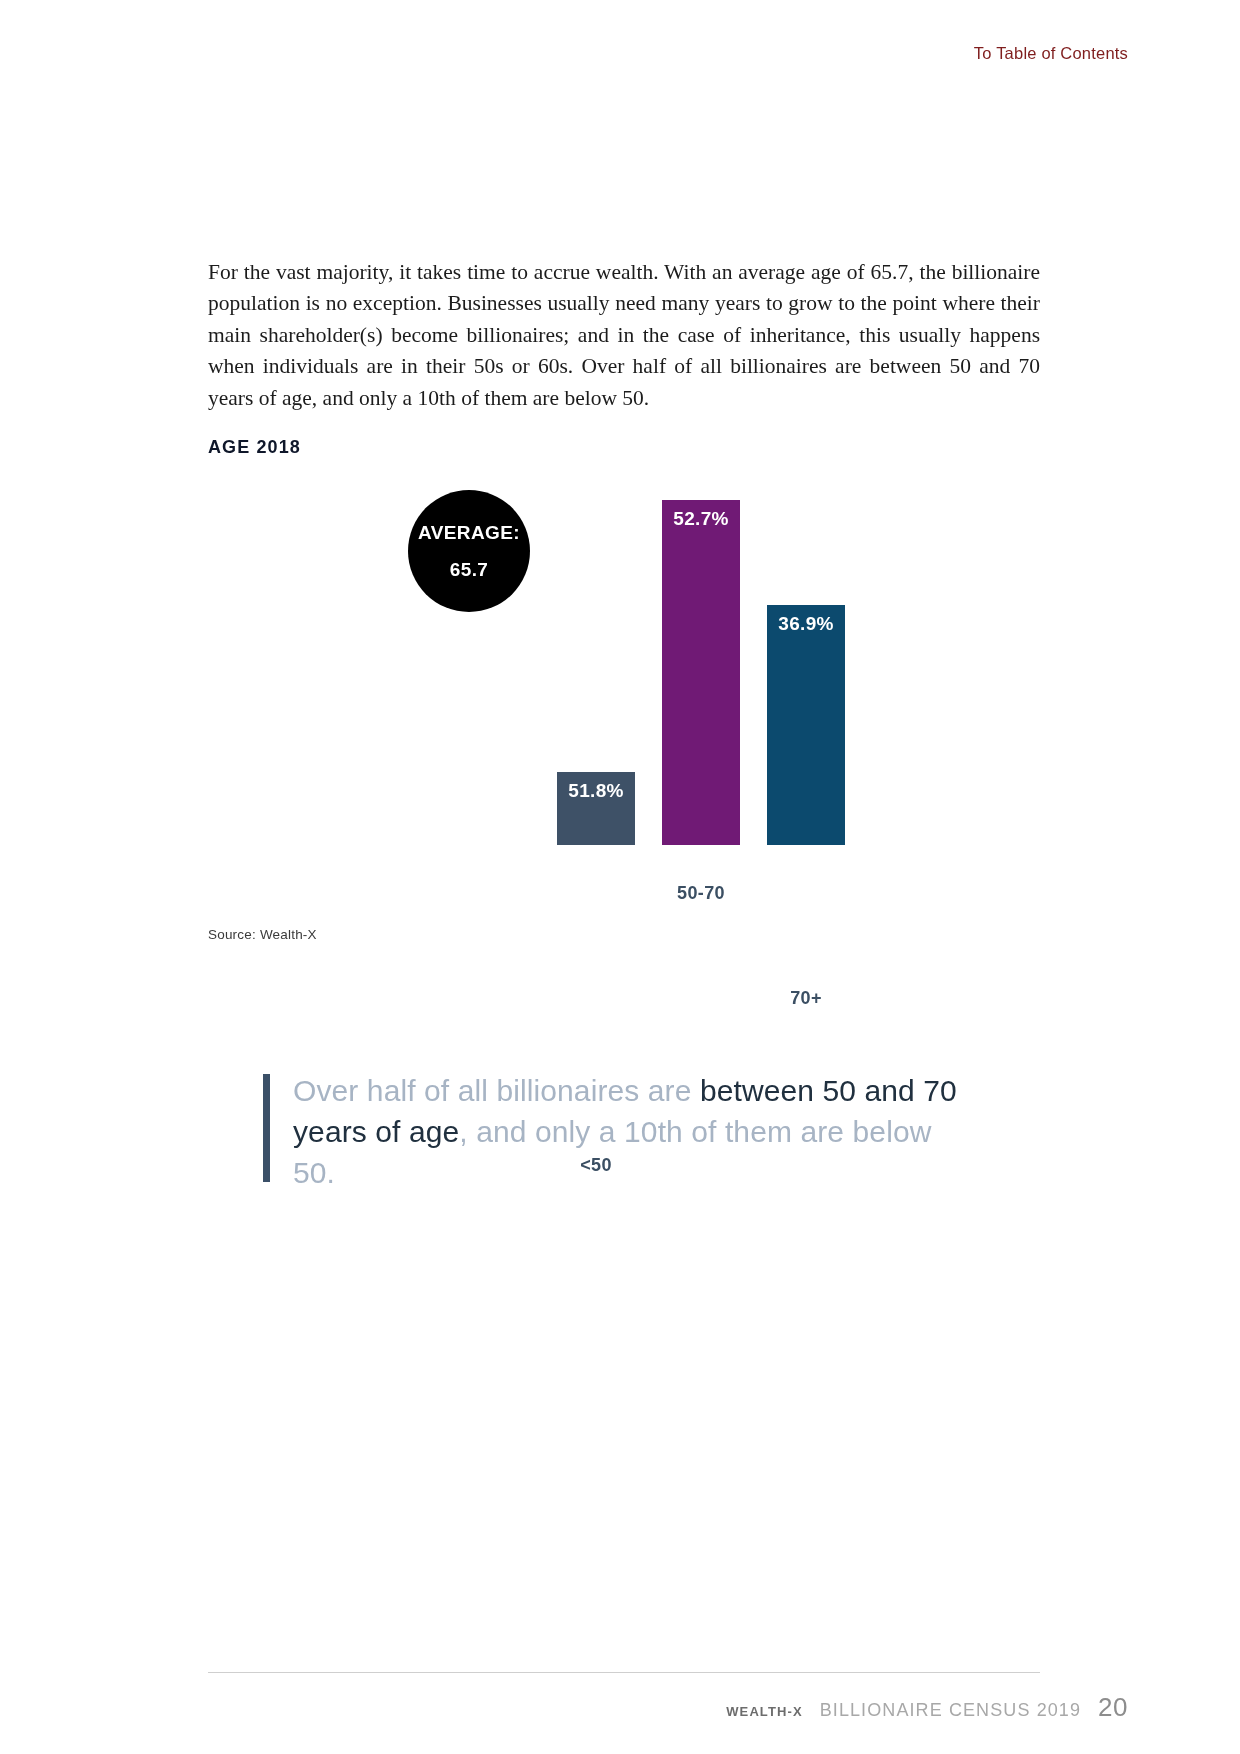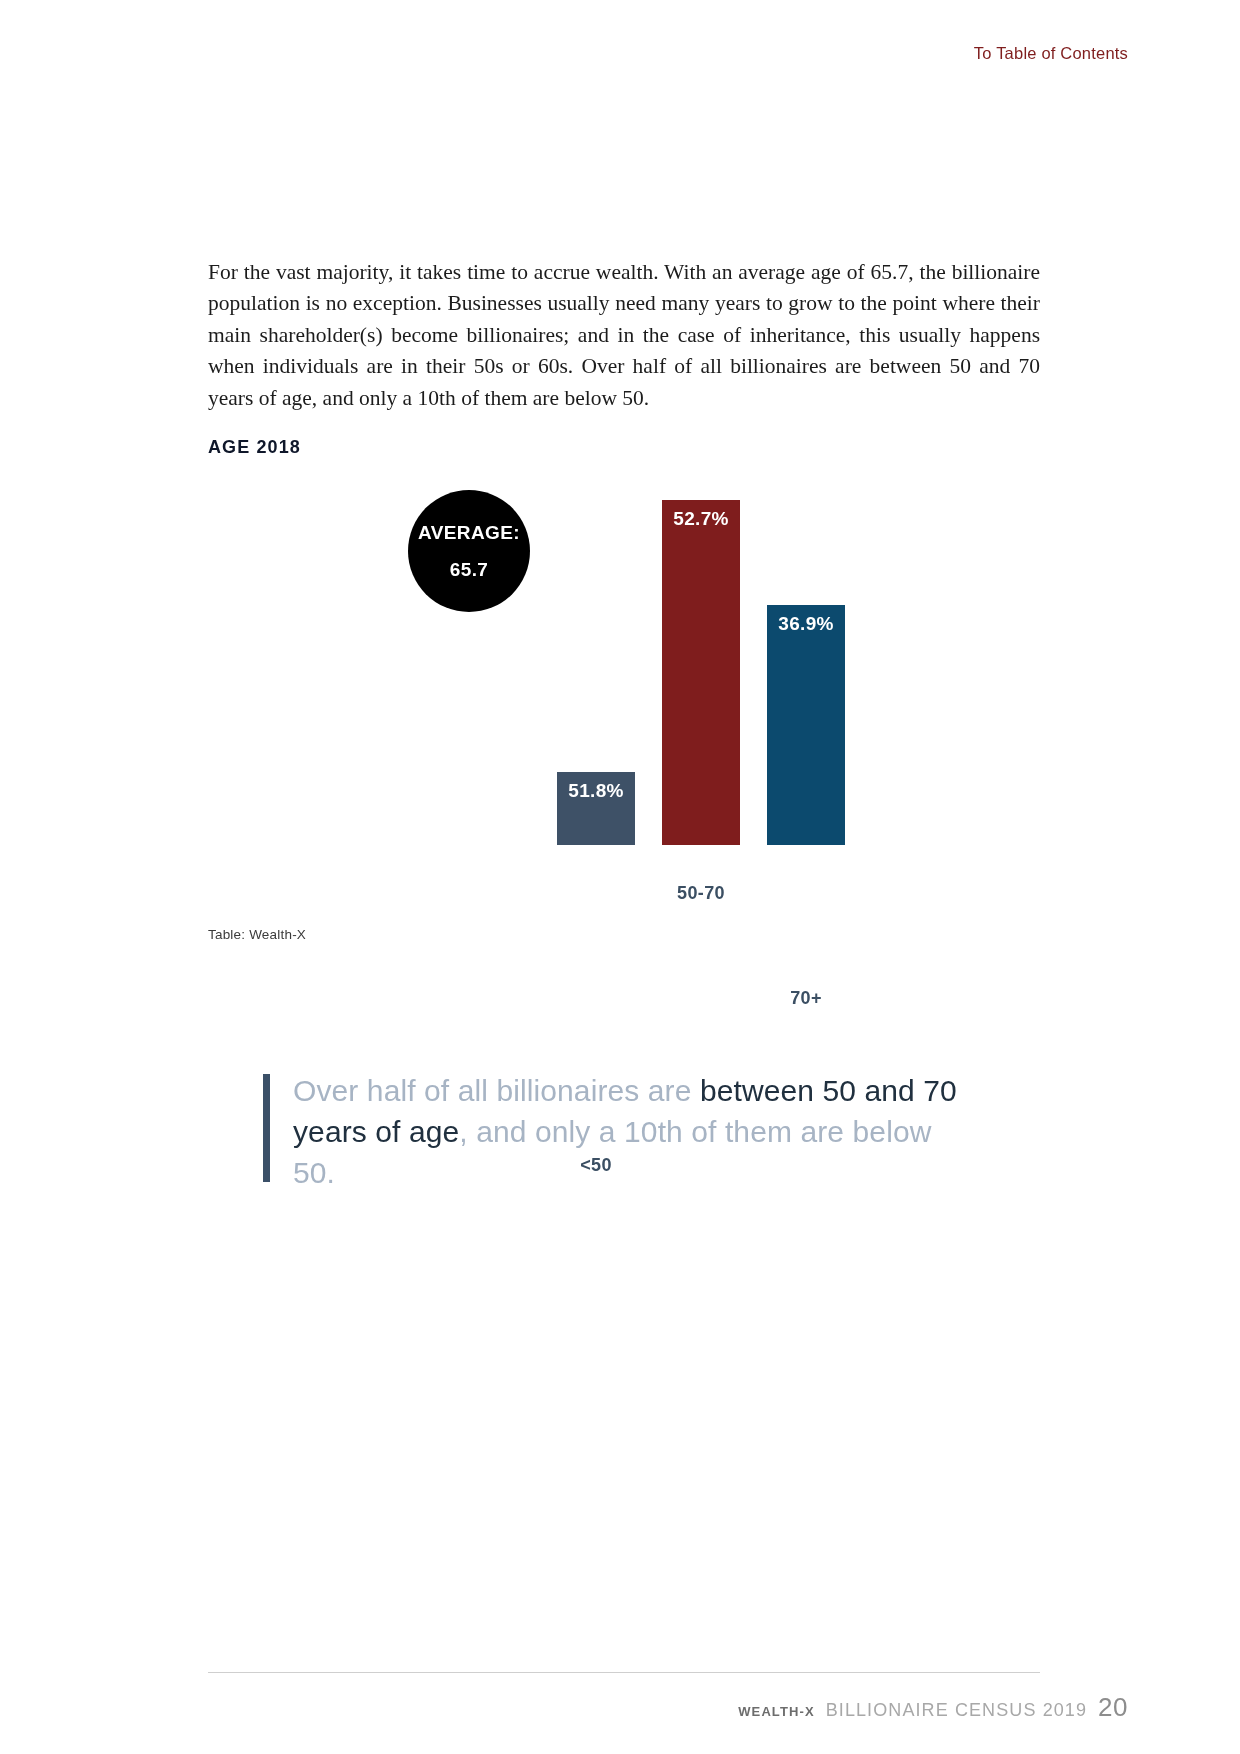--- a/index.html
+++ b/index.html
@@ -176,21 +176,21 @@
     width: 832px;
     height: 1px;
     background: #cfcfcf;
   }
   .footer {
     position: absolute;
     right: 112px;
     top: 1692px;
     display: flex;
     align-items: baseline;
-    gap: 11px;
+    gap: 17px;
   }
   .footer-brand {
     font-size: 13px;
     font-weight: bold;
     letter-spacing: 1.1px;
     color: #6d6d6d;
   }
   .footer-rest {
     font-size: 18px;
     letter-spacing: 1.1px;
@@ -221,37 +221,37 @@
   <div class="bars">
 
     <div class="bar-col c0">
       <div class="bar" style="height:73px;background:#3e5167;">
         <span class="bar-value">51.8%</span>
       </div>
       <div class="bar-cat">&lt;50</div>
     </div>
 
     <div class="bar-col c1">
-      <div class="bar" style="height:345px;background:#7f1d1d;">
+      <div class="bar" style="height:345px;background:#701a75;">
         <span class="bar-value">52.7%</span>
       </div>
       <div class="bar-cat">50-70</div>
     </div>
 
     <div class="bar-col c2">
       <div class="bar" style="height:240px;background:#0c4a6e;">
         <span class="bar-value">36.9%</span>
       </div>
       <div class="bar-cat">70+</div>
     </div>
 
   </div>
 </div>
 
-<div class="source">Table: Wealth-X</div>
+<div class="source">Source: Wealth-X</div>
 
 <div class="quote-wrap">
   <div class="quote-bar"></div>
   <div class="quote-text"><span>Over half of all billionaires are </span><span class="em">between 50 and 70 years of age</span><span>, and only a 10th of them are below 50.</span></div>
 </div>
 
 <div class="footer-rule"></div>
 <div class="footer">
   <span class="footer-brand">WEALTH-X</span>
   <span class="footer-rest">BILLIONAIRE CENSUS 2019</span>

